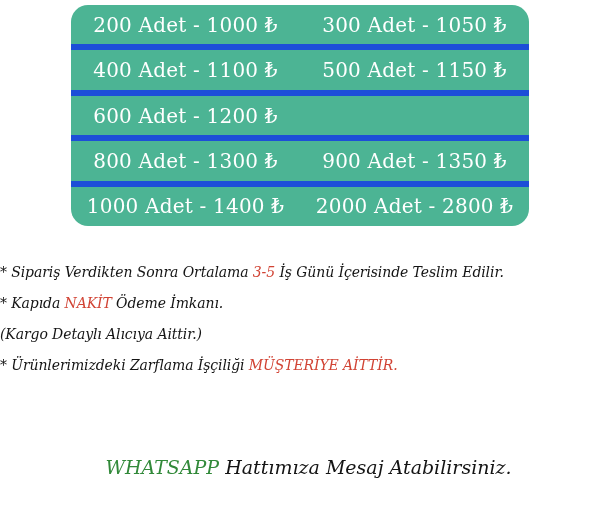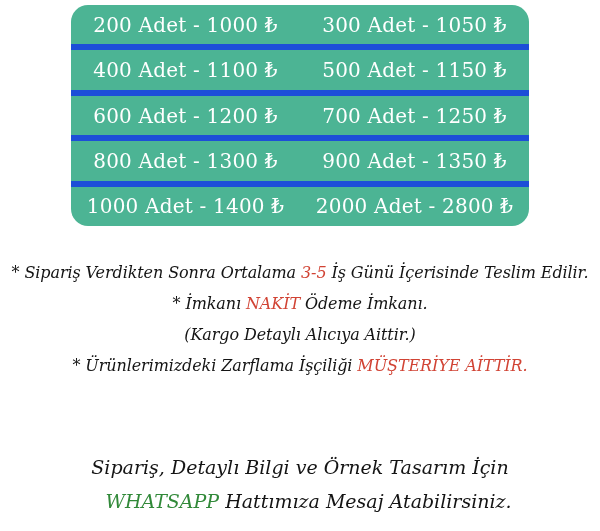--- a/index.html
+++ b/index.html
@@ -40,23 +40,23 @@
     font-family: "DejaVu Serif", "DejaVu Sans", serif;
     white-space: nowrap;
   }
 
   
   .notes {
     position: absolute;
     top: 257px;
     left: 0;
     width: 600px;
-    text-align: center;
+    text-align: left;
     font-style: italic;
-    font-size: 16px;
+    font-size: 14px;
     letter-spacing: -0.1px;
     color: #141414;
   }
   .note-line {
     height: 31px;
     line-height: 31px;
     white-space: nowrap;
   }
   .hl-red { color: #D14334; }
 
@@ -87,37 +87,35 @@
     <div class="price-row">
       <div class="price-cell">200 Adet - 1000 ₺</div>
       <div class="price-cell">300 Adet - 1050 ₺</div>
     </div>
     <div class="price-row">
       <div class="price-cell">400 Adet - 1100 ₺</div>
       <div class="price-cell">500 Adet - 1150 ₺</div>
     </div>
     <div class="price-row">
       <div class="price-cell">600 Adet - 1200 ₺</div>
-      <div class="price-cell">700 Adet - 1250 ₺</div>
     </div>
     <div class="price-row">
       <div class="price-cell">800 Adet - 1300 ₺</div>
       <div class="price-cell">900 Adet - 1350 ₺</div>
     </div>
     <div class="price-row">
       <div class="price-cell">1000 Adet - 1400 ₺</div>
       <div class="price-cell">2000 Adet - 2800 ₺</div>
     </div>
   </div>
 
   <div class="notes">
     <div class="note-line"><span>* Sipariş Verdikten Sonra Ortalama </span><span class="hl-red">3-5</span><span> İş Günü İçerisinde Teslim Edilir.</span></div>
-    <div class="note-line"><span>* İmkanı </span><span class="hl-red">NAKİT</span><span> Ödeme İmkanı.</span></div>
+    <div class="note-line"><span>* Kapıda </span><span class="hl-red">NAKİT</span><span> Ödeme İmkanı.</span></div>
     <div class="note-line"><span>(Kargo Detaylı Alıcıya Aittir.)</span></div>
     <div class="note-line"><span>* Ürünlerimizdeki Zarflama İşçiliği </span><span class="hl-red">MÜŞTERİYE AİTTİR.</span></div>
   </div>
 
   <div class="cta">
-    <div class="cta-line"><span>Sipariş, Detaylı Bilgi ve Örnek Tasarım İçin</span></div>
     <div class="cta-line"><span class="hl-green">WHATSAPP</span><span> Hattımıza Mesaj Atabilirsiniz.</span></div>
   </div>
 
 </div>
 
 </body></html>

